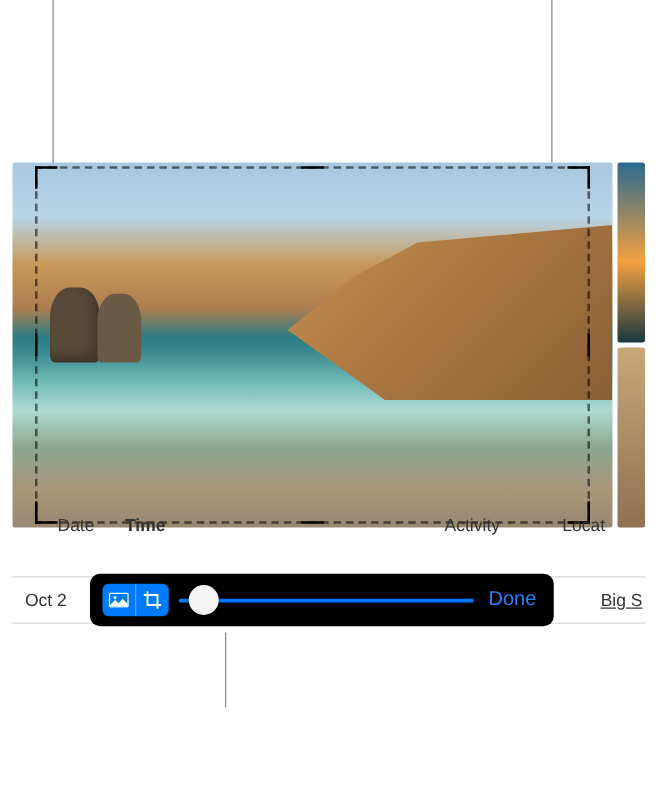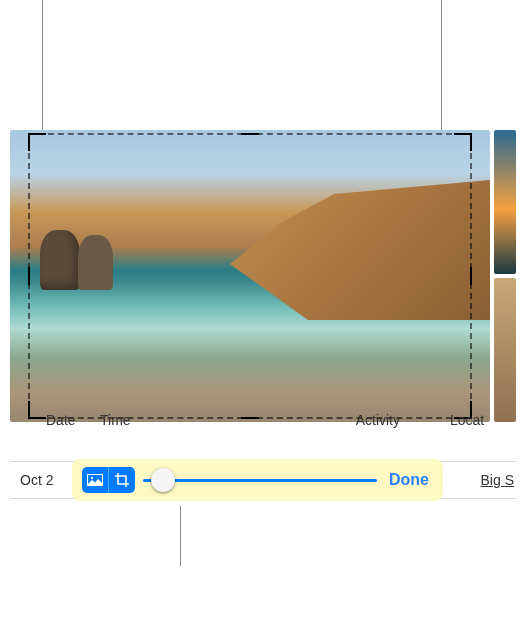--- a/index.html
+++ b/index.html
@@ -157,21 +157,21 @@
       position: absolute;
       left: 10px;
       top: 406px;
       width: 506px;
       display: flex;
       font-size: 14px;
       color: #333;
       padding: 6px 0;
     }
     .th-date { width: 90px; padding-left: 36px; }
-    .th-time { width: 120px; }
+    .th-time { width: 120px; font-weight: bold; }
     .th-activity { width: 180px; text-align: right; padding-left: 28px; }
     .th-location { flex: 1; text-align: center; padding-left: 18px; }
 
     .table-row {
       position: absolute;
       left: 10px;
       top: 461px;
       width: 506px;
       height: 38px;
       border-top: 1px solid #d8d8d8;
@@ -183,27 +183,26 @@
     }
     .td-date { width: 90px; padding-left: 10px; }
     .td-location { position: absolute; right: 0; padding-right: 2px; text-decoration: underline;}
 
     .edit-toolbar {
       position: absolute;
       left: 72px;
       top: 459px;
       width: 371px;
       height: 42px;
-      background: #fef9c3;
+      background: #000000;
       border-radius: 8px;
       display: flex;
       align-items: center;
       padding: 0 10px;
       gap: 8px;
-      font-weight: bold;
     }
     .tool-buttons {
       display: flex;
       background: #007aff;
       border-radius: 5px;
       height: 26px;
       overflow: hidden;
     }
     .tool-btn {
       width: 26px;

